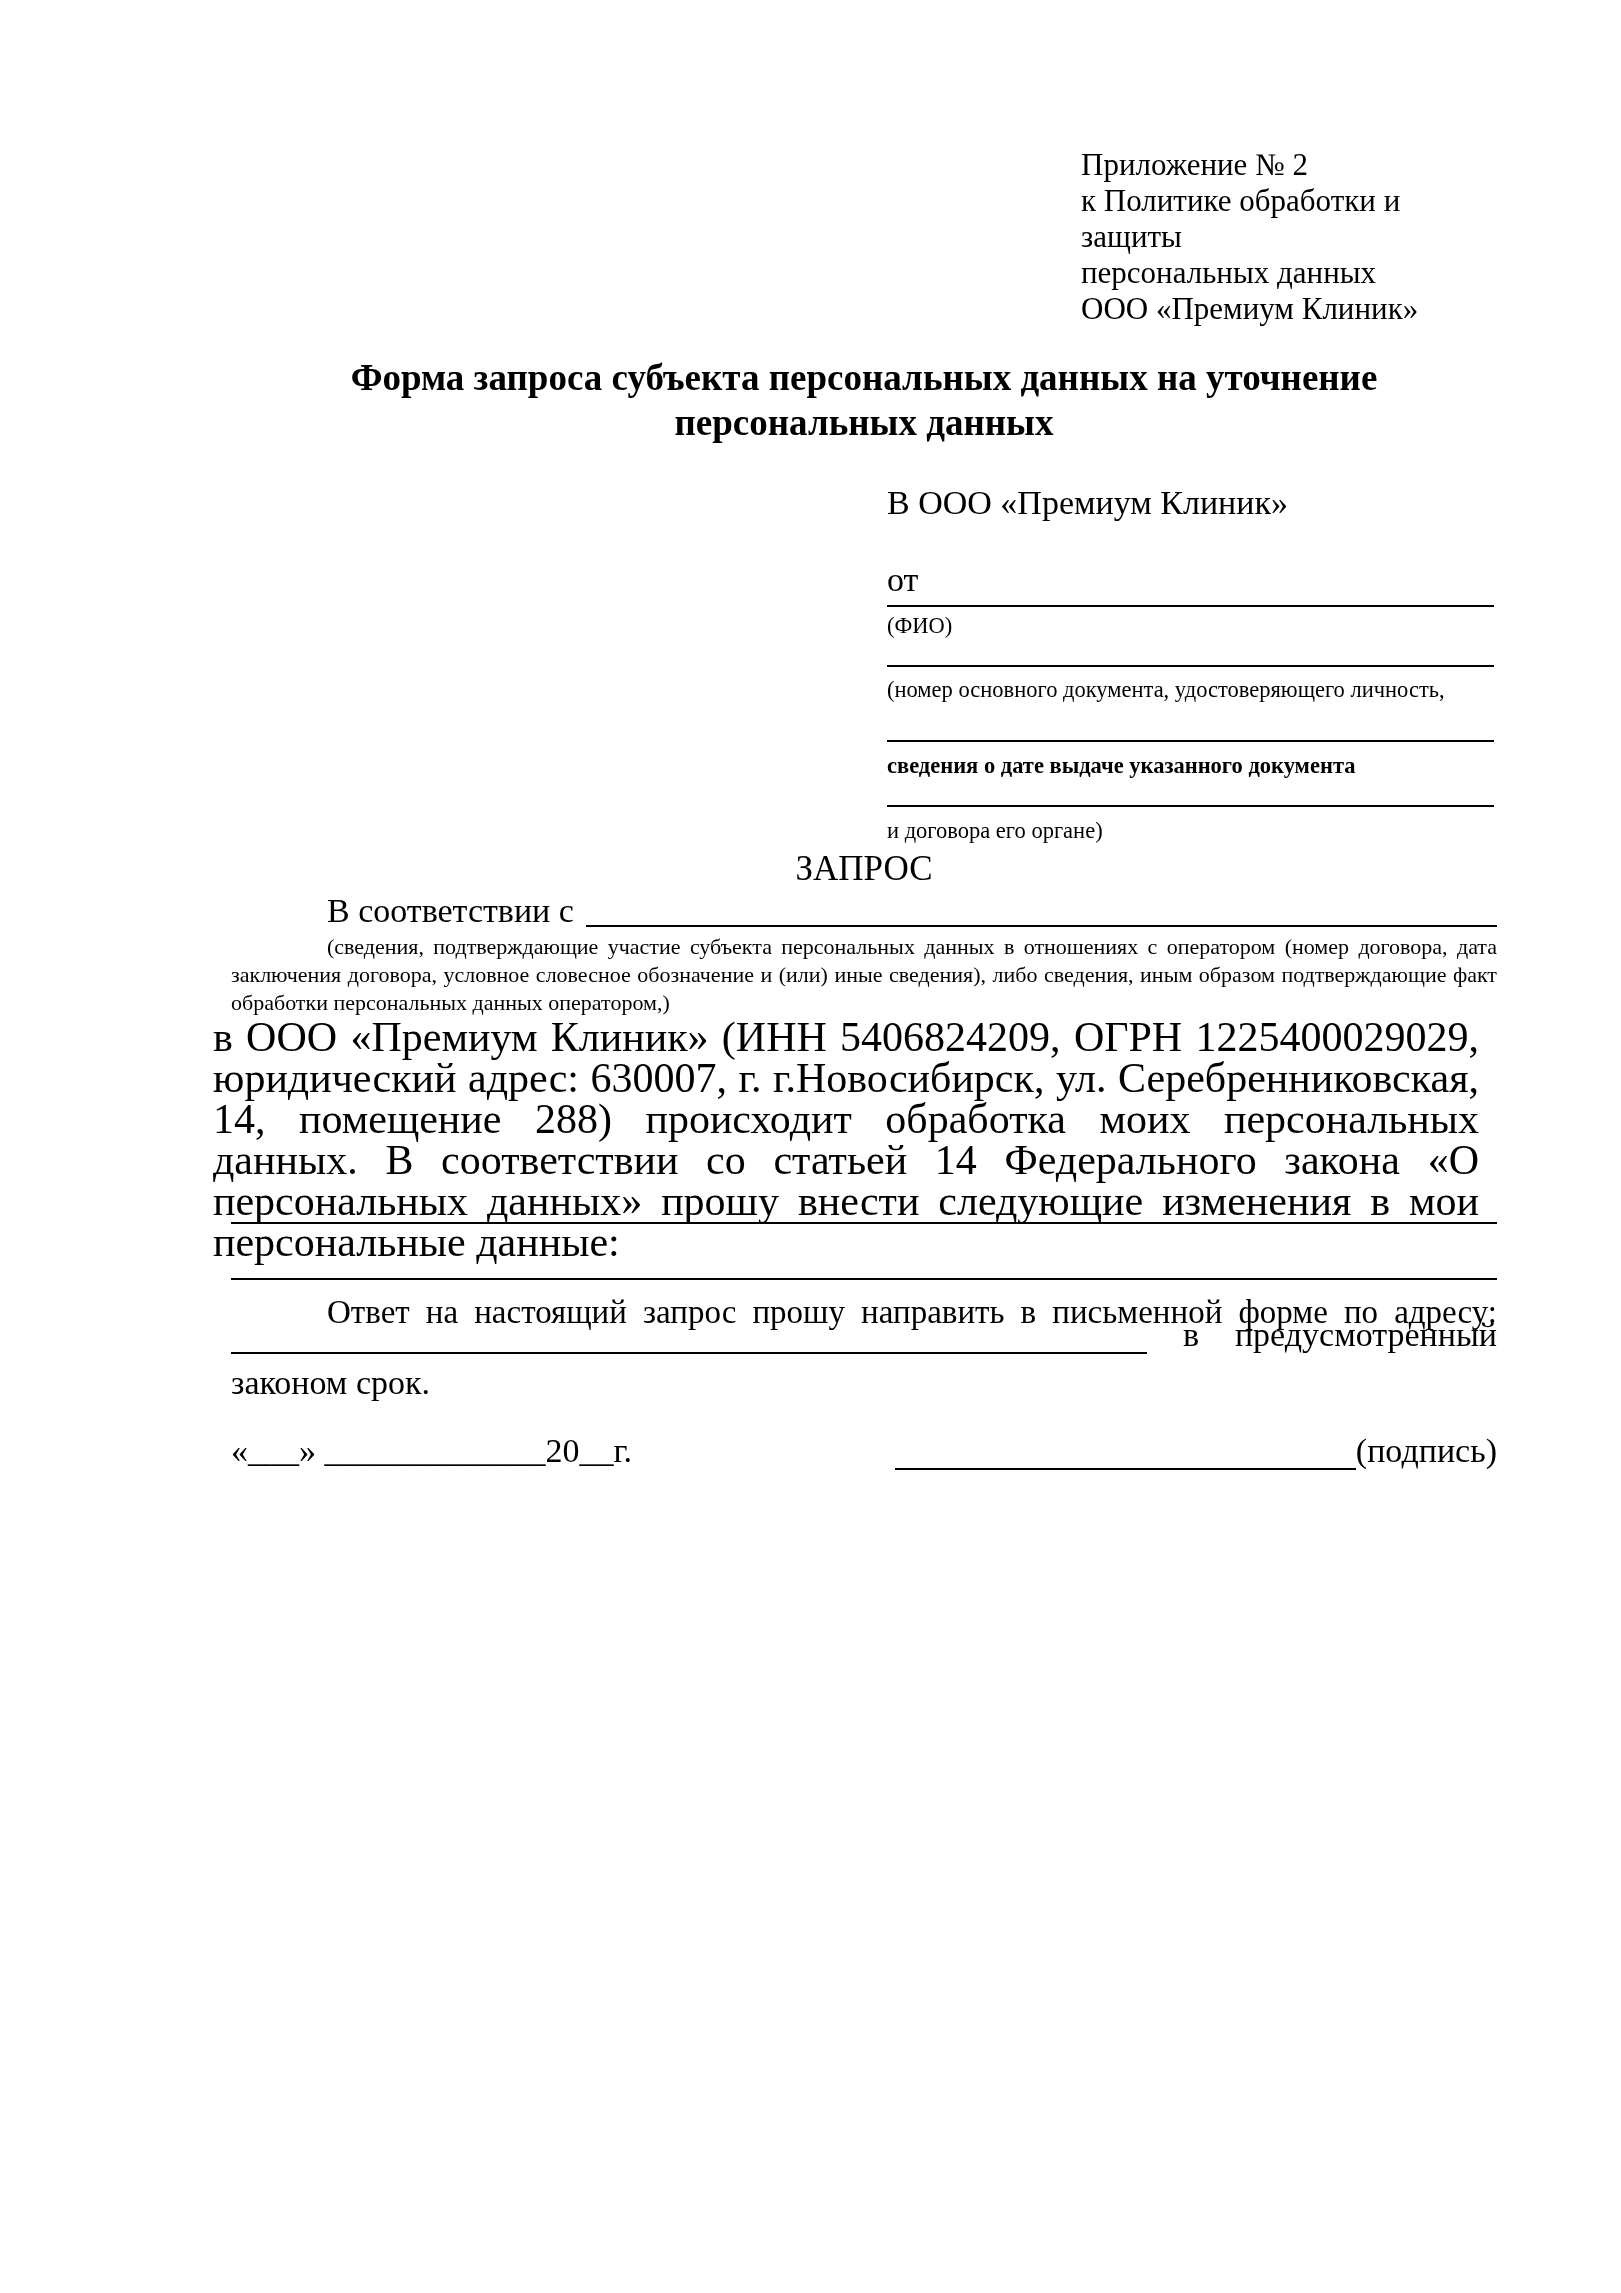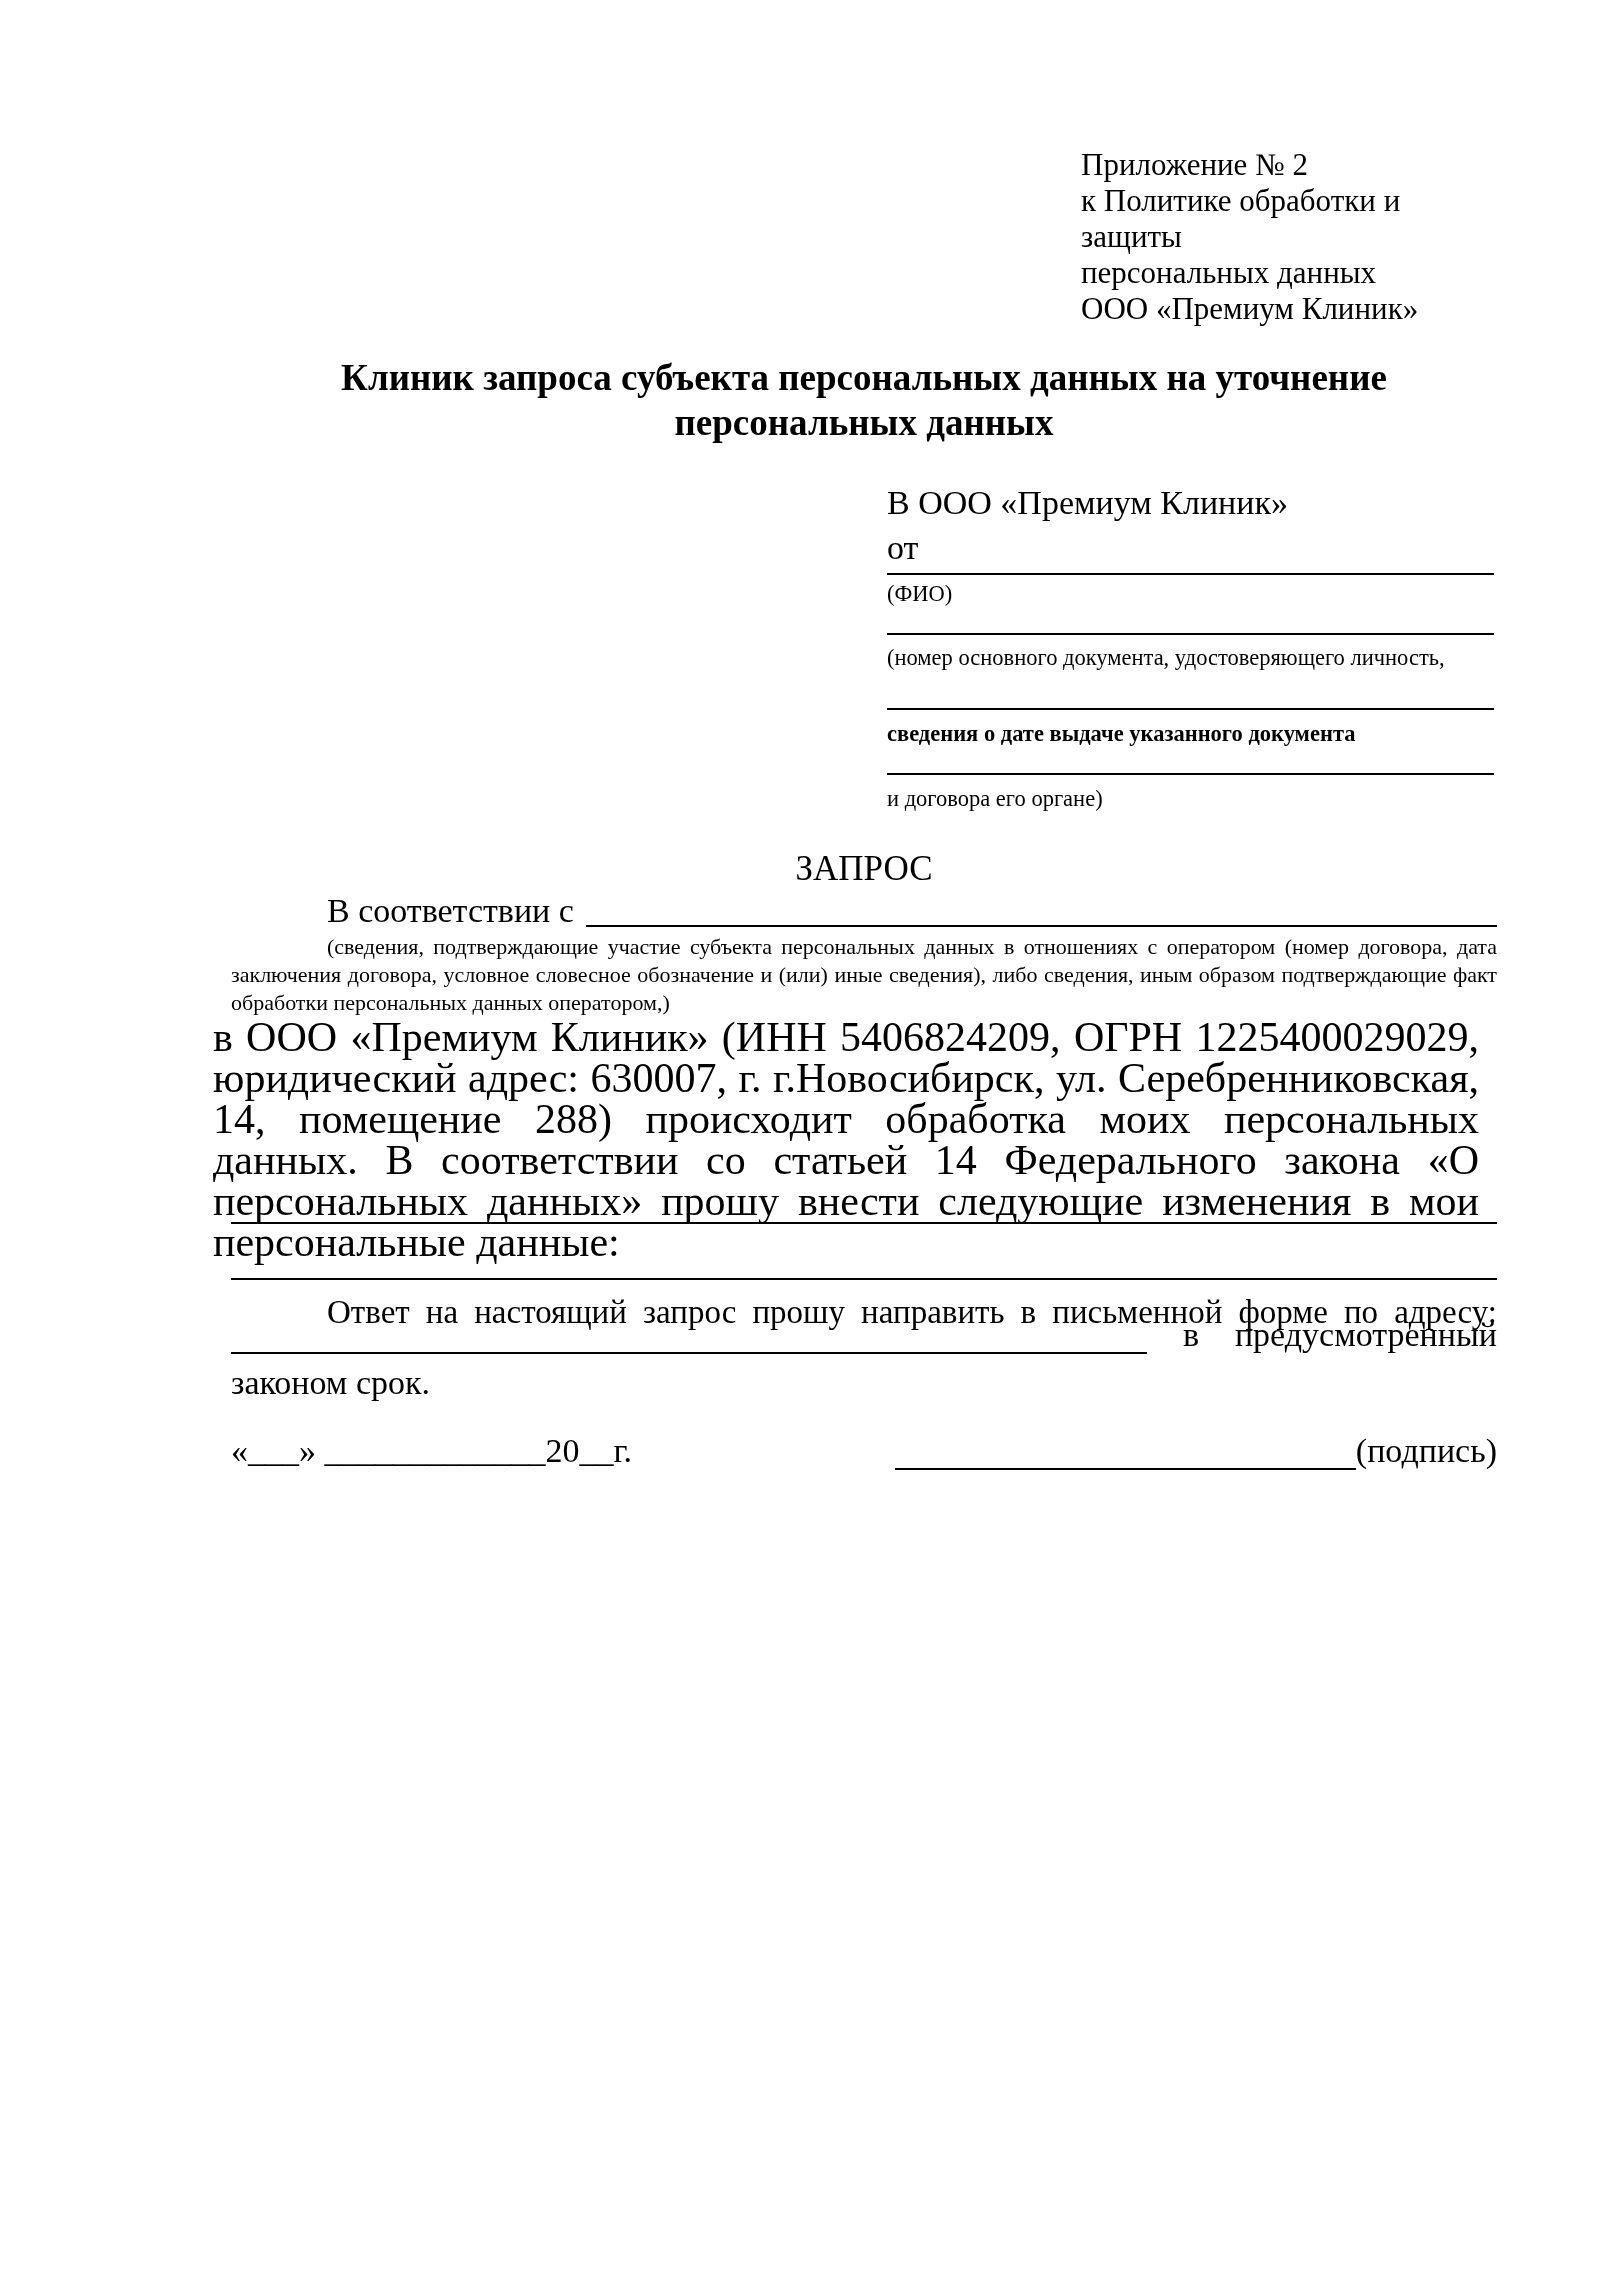--- a/index.html
+++ b/index.html
@@ -33,21 +33,21 @@
     line-height: 45px;
   }
   .addr {
     position: absolute;
     left: 887px;
     top: 484px;
     width: 607px;
     font-size: 34px;
   }
   .addr-to { height: 45px; }
-  .addr-from { height: 46px; border-bottom: 2.9px solid #000; }
+  .addr-from { height: 46px; border-bottom: 2.9px solid #000; margin-top: 32px; }
   .cap {
     text-align: left;
     font-size: 22.5px;
     line-height: 25.5px;
   }
   .cap-fio   { height: 60px; border-bottom: 2.9px solid #000; padding-top: 5.9px; }
   .cap-doc1  { height: 75px; border-bottom: 2.9px solid #000; padding-top: 9.8px; }
   .cap-doc2  { height: 65px; border-bottom: 2.9px solid #000; padding-top: 10.8px; font-weight: bold; }
   .cap-doc3  { padding-top: 10.8px; }
   .zapros {
@@ -145,21 +145,21 @@
 <div class="page">
 
   <div class="appendix">
     <div>Приложение № 2</div>
     <div>к Политике обработки и защиты</div>
     <div>персональных данных</div>
     <div>ООО «Премиум Клиник»</div>
   </div>
 
   <div class="doc-title">
-    <div>Клиник запроса субъекта персональных данных на уточнение</div>
+    <div>Форма запроса субъекта персональных данных на уточнение</div>
     <div>персональных данных</div>
   </div>
 
   <div class="addr">
     <div class="addr-to">В ООО «Премиум Клиник»</div>
     <div class="addr-from">от</div>
     <div class="cap cap-fio">(ФИО)</div>
     <div class="cap cap-doc1">(номер основного документа, удостоверяющего личность,</div>
     <div class="cap cap-doc2">сведения о дате выдаче указанного документа</div>
     <div class="cap cap-doc3">и договора его органе)</div>

